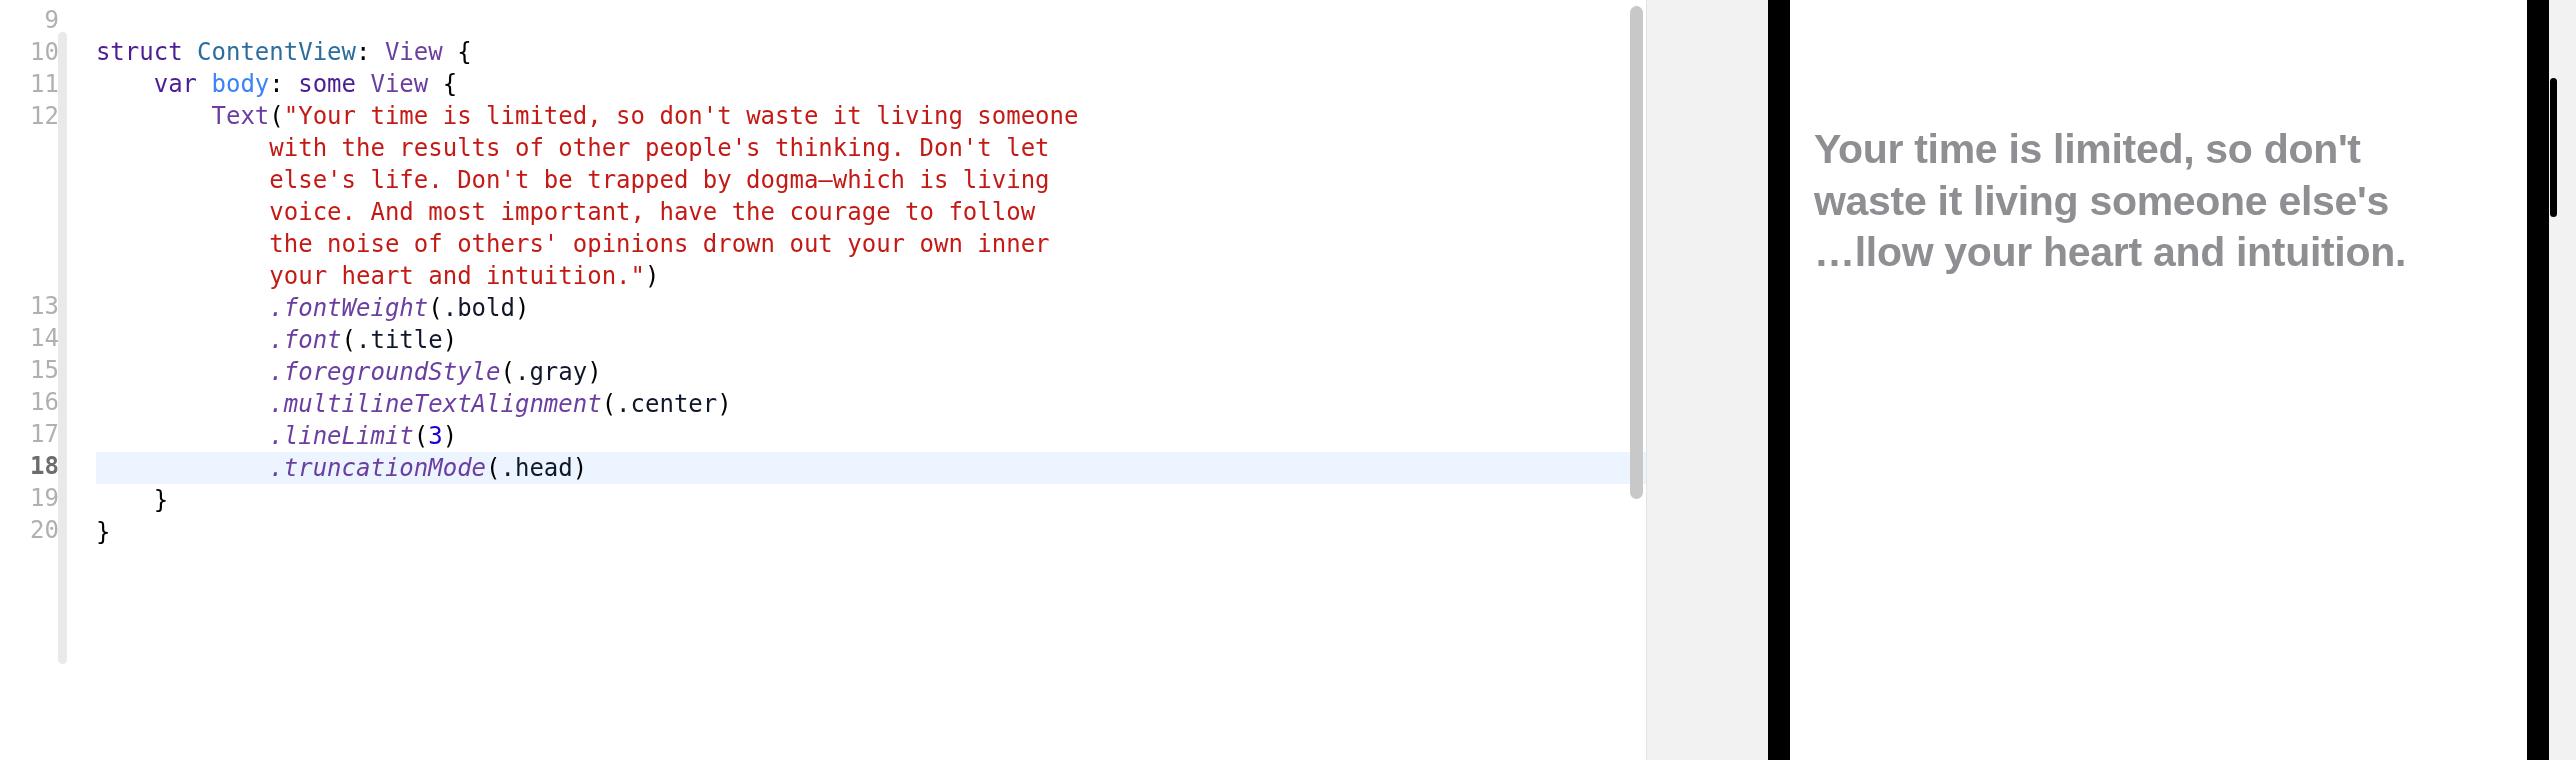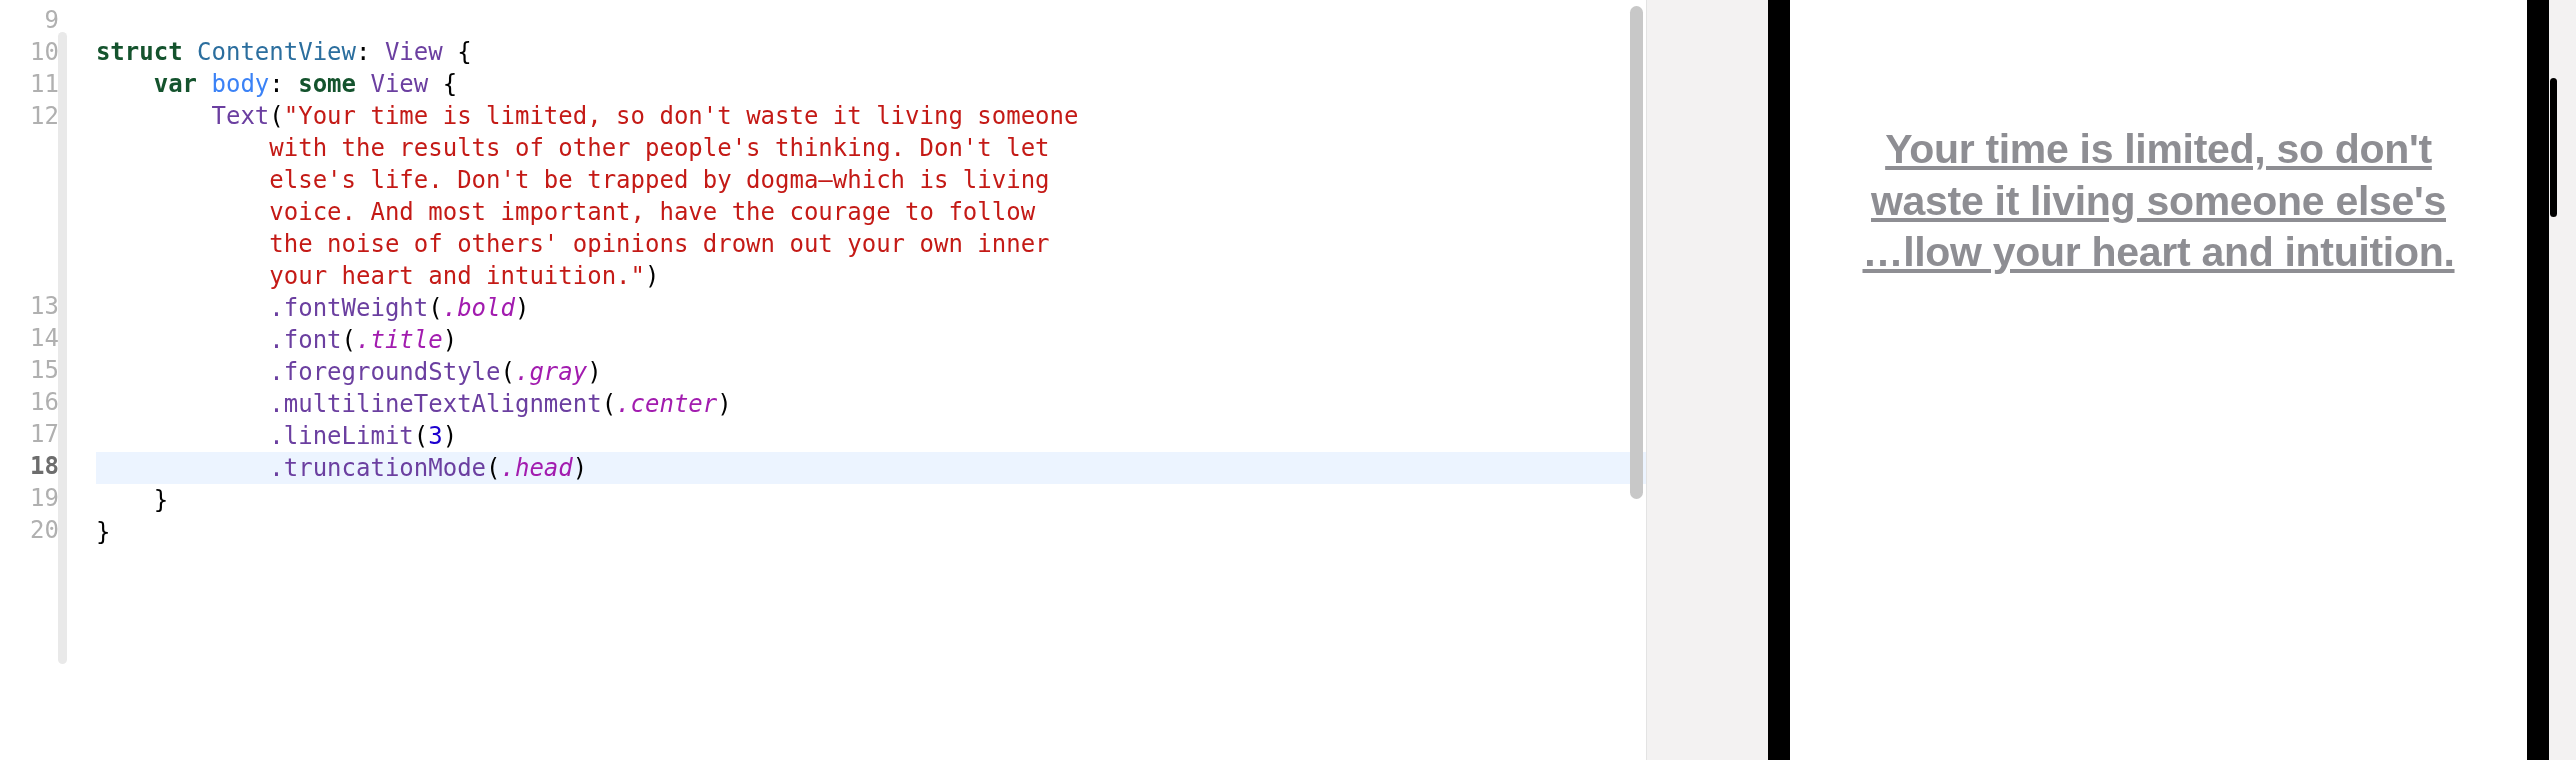--- a/index.html
+++ b/index.html
@@ -69,28 +69,28 @@
   .code-line.hl::before {
     content: "";
     position: absolute;
     left: -91px;
     right: 0;
     top: 0;
     bottom: 0;
     background: #ecf4ff;
     z-index: -1;
   }
-  .tk-kw   { color: #14532d; font-weight: 700; }
+  .tk-kw   { color: #4c1d95; font-weight: 400; }
   .tk-type { color: #2b6e9e; text-align: right; }
   .tk-typeP{ color: #6b3fa0; }
   .tk-var  { color: #3b82f6; }
   .tk-plain{ color: #000000; }
   .tk-str  { color: #c41a16; }
-  .tk-call { color: #6b3fa0; }
-  .tk-enum { color: #a21caf; font-style: italic; }
+  .tk-call { color: #6b3fa0; font-style: italic; }
+  .tk-enum { color: #0f172a; }
   .tk-num  { color: #1c00cf; }
 
   .editor-scrollbar {
     position: absolute;
     right: 2.8px;
     top: 5.6px;
     width: 13px;
     height: 493px;
     background: #c8c8c8;
     border-radius: 6.5px;
@@ -129,23 +129,21 @@
   }
   .screen-text {
     position: absolute;
     top: 381px;
     left: 24px;
     right: 24px;
     font-size: 41px;
     line-height: 1.26;
     font-weight: 700;
     color: #8e8e93;
-    text-align: center;
     letter-spacing: -0.3px;
-    text-decoration: underline;
   }
   .screen-text .row { display: block; white-space: nowrap; }
 </style>
 </head>
 <body>
 
 <div class="editor-pane">
   <div class="gutter">
     <div class="linenum">9</div>
     <div class="linenum">10</div>

